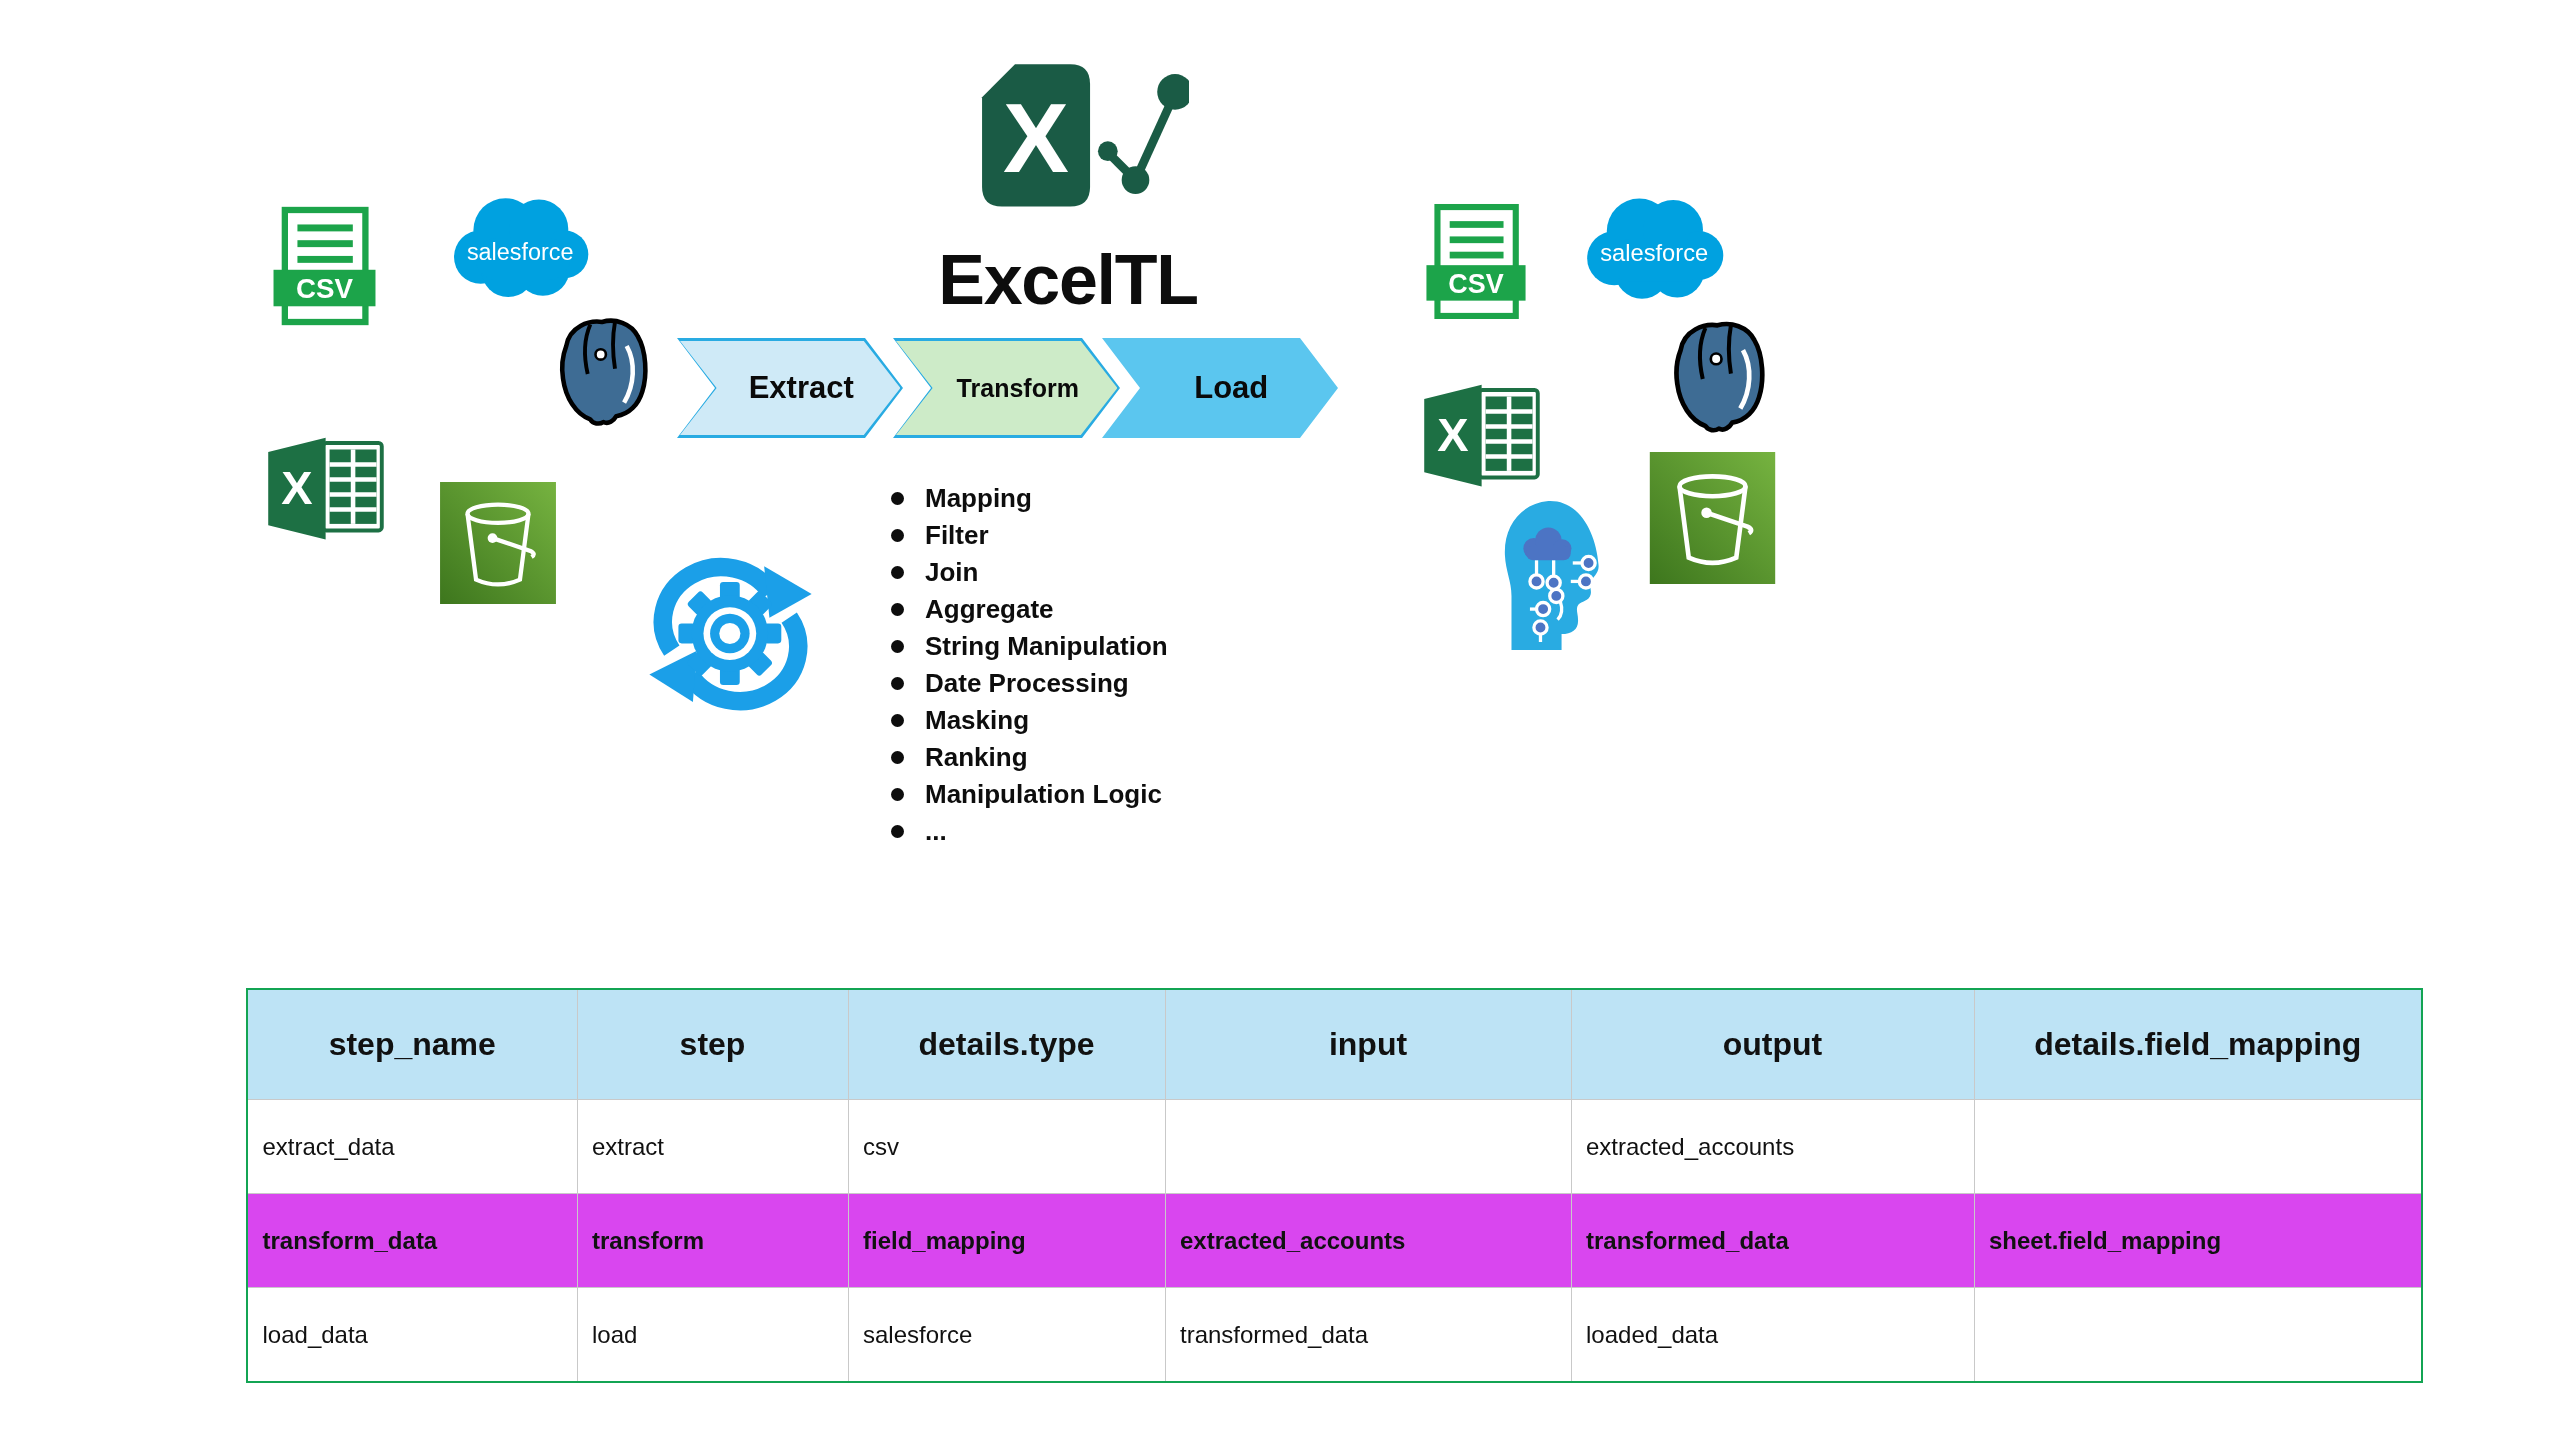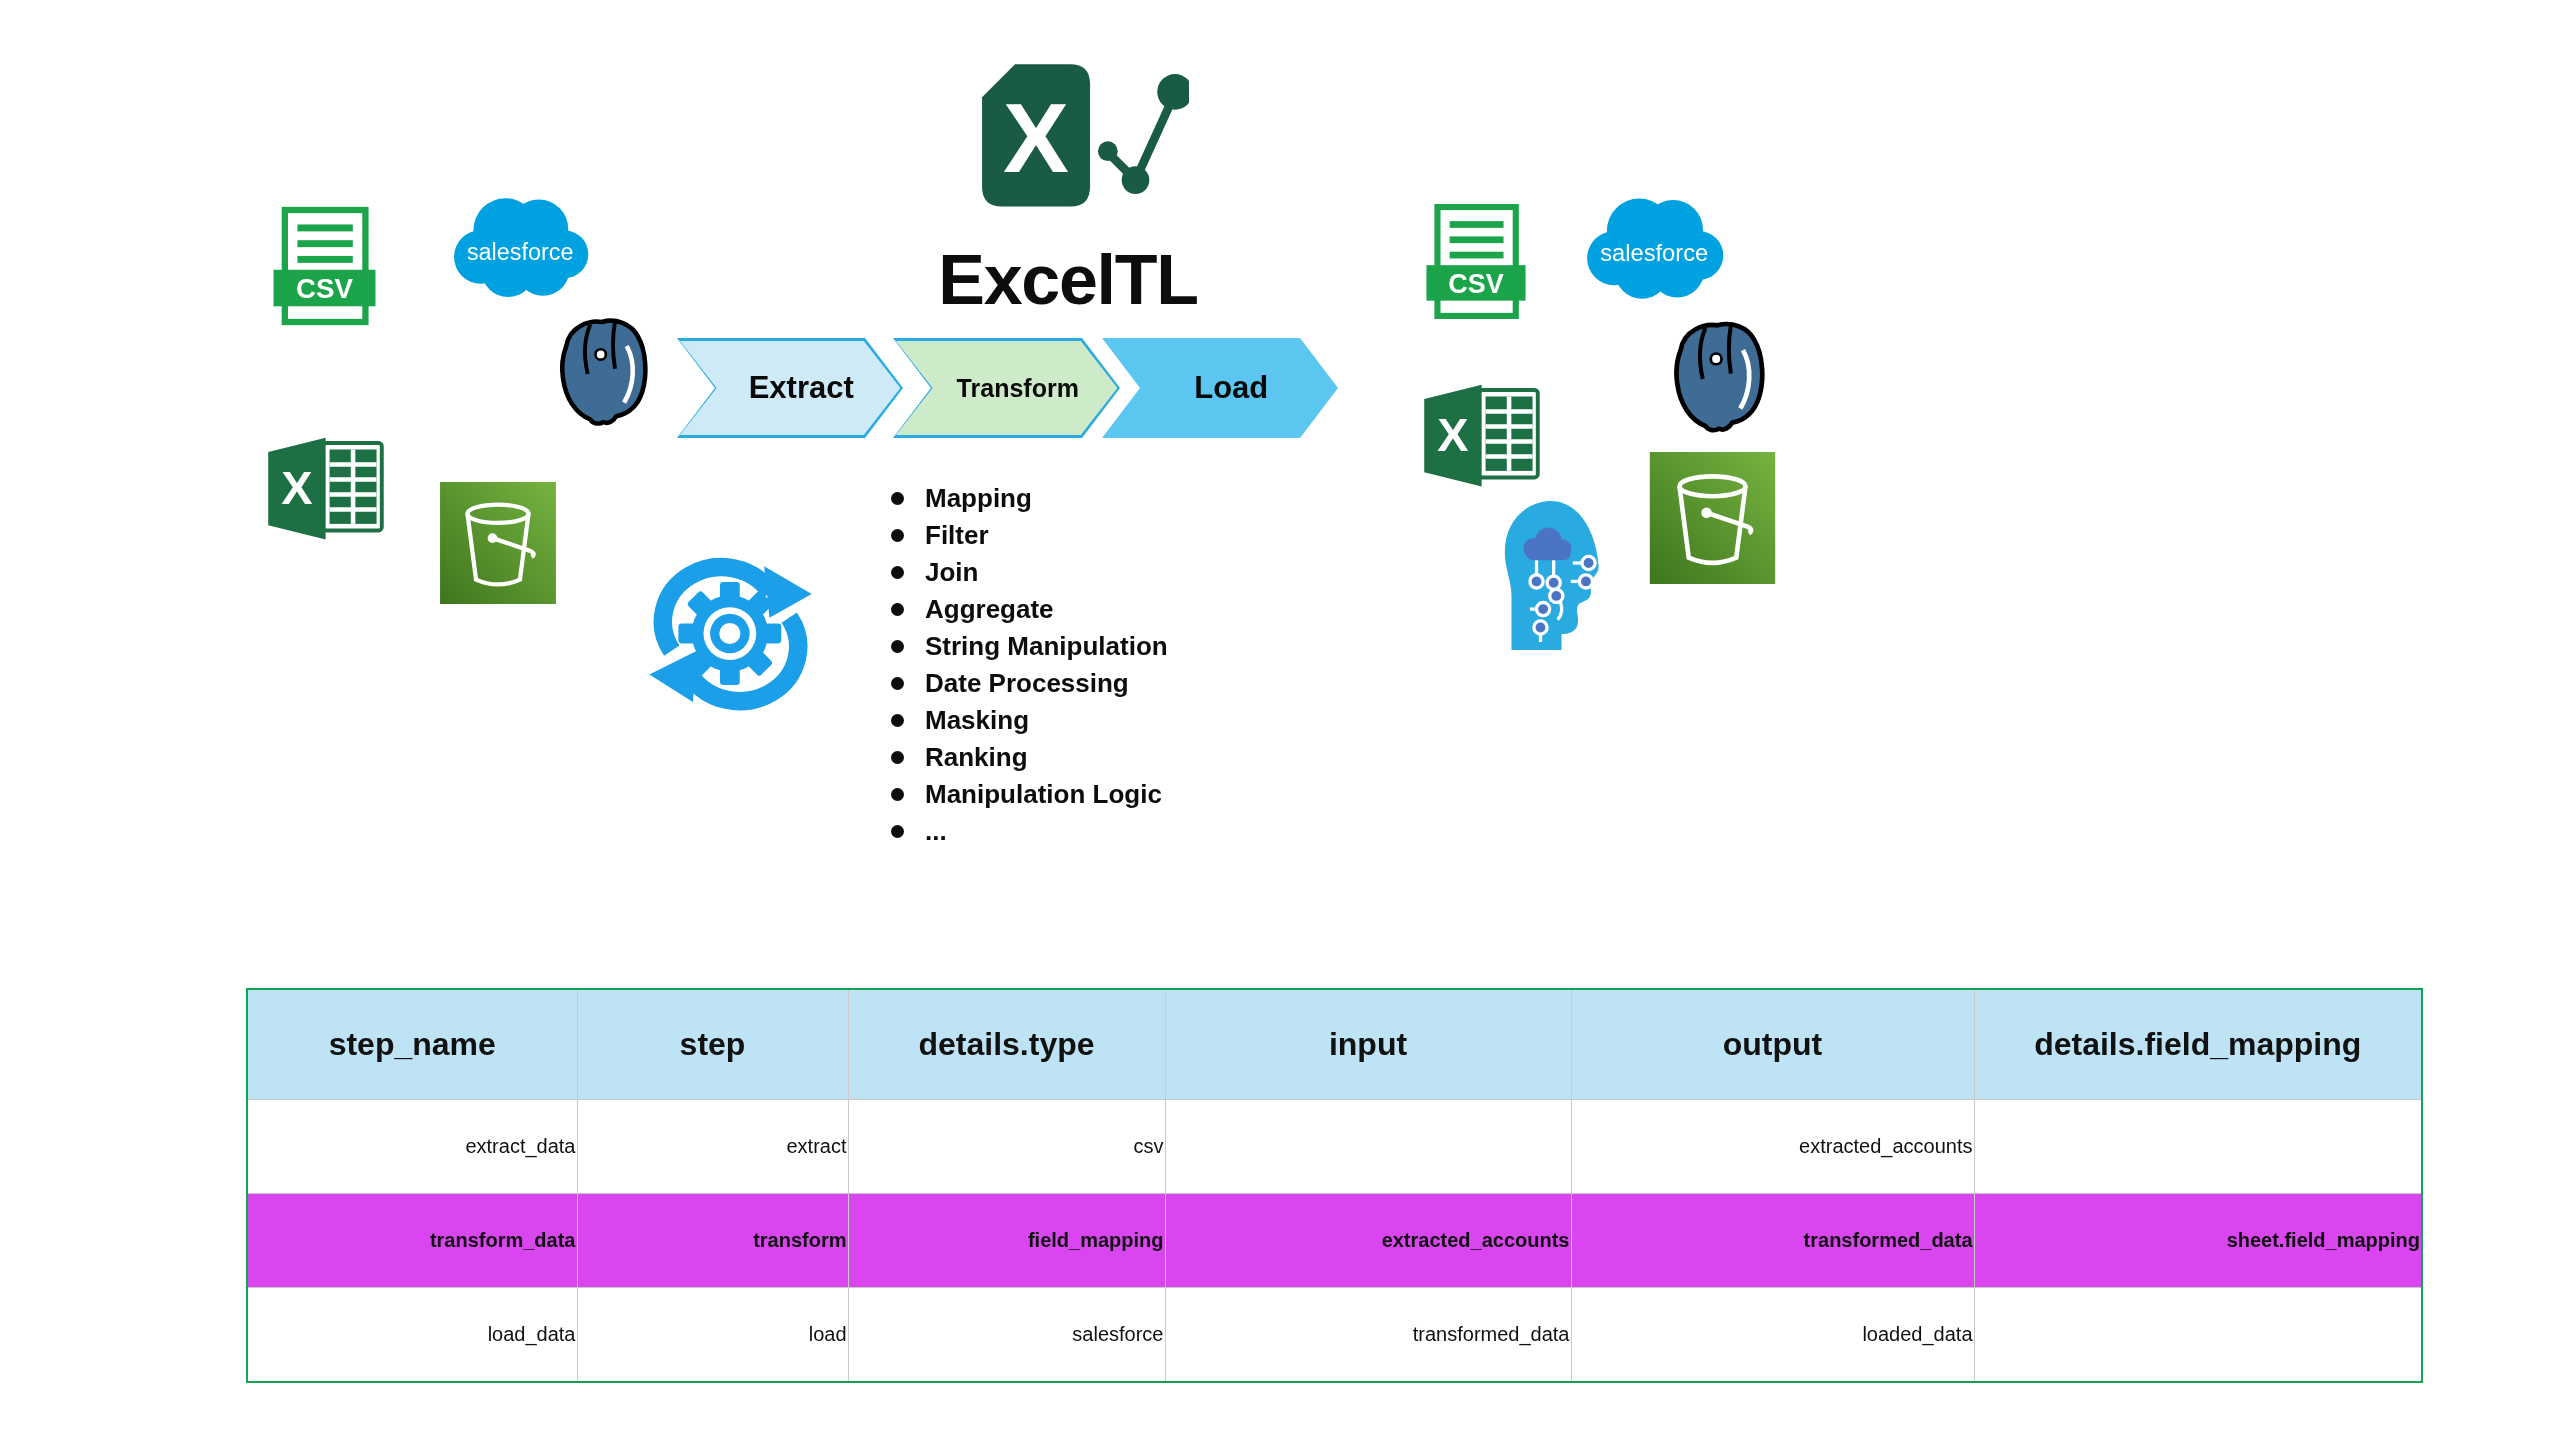--- a/index.html
+++ b/index.html
@@ -37,21 +37,21 @@
     line-height:37px;color:#0d0d0d;}
   #cap-list li::before{content:"";position:absolute;left:2.6px;top:12px;width:13.2px;height:13.2px;
     border-radius:50%;background:#0d0d0d;}
 
   
   #etl-table{position:absolute;left:246px;top:988px;width:2174px;
     border-collapse:collapse;table-layout:fixed;background:#fff;
     border:2.6px solid #13a453;}
   #etl-table th{height:107px;background:#bde3f5;font-size:32px;font-weight:bold;
     text-align:center;border:1.3px solid #c9c9c9;overflow:hidden;white-space:nowrap;}
-  #etl-table td{height:91px;font-size:20px;text-align:right;padding-left:14.5px;
+  #etl-table td{height:91px;font-size:24px;text-align:left;padding-left:14.5px;
     border:1.3px solid #c9c9c9;overflow:hidden;white-space:nowrap;}
   #etl-table tr.hl td{background:#d946ef;font-weight:bold;}
 
   svg text{font-family:"Liberation Sans",sans-serif;}
 </style>
 </head>
 <body>
 
 <svg class="abs" id="logo" style="left:974px;top:55px;" width="215" height="162" viewBox="0 0 326 246">
   <path d="M 62 14 L 146 14 Q 176 14 176 44 L 176 200 Q 176 230 146 230 L 42 230 Q 12 230 12 200 L 12 64 Z" fill="#1a5b45"></path>

